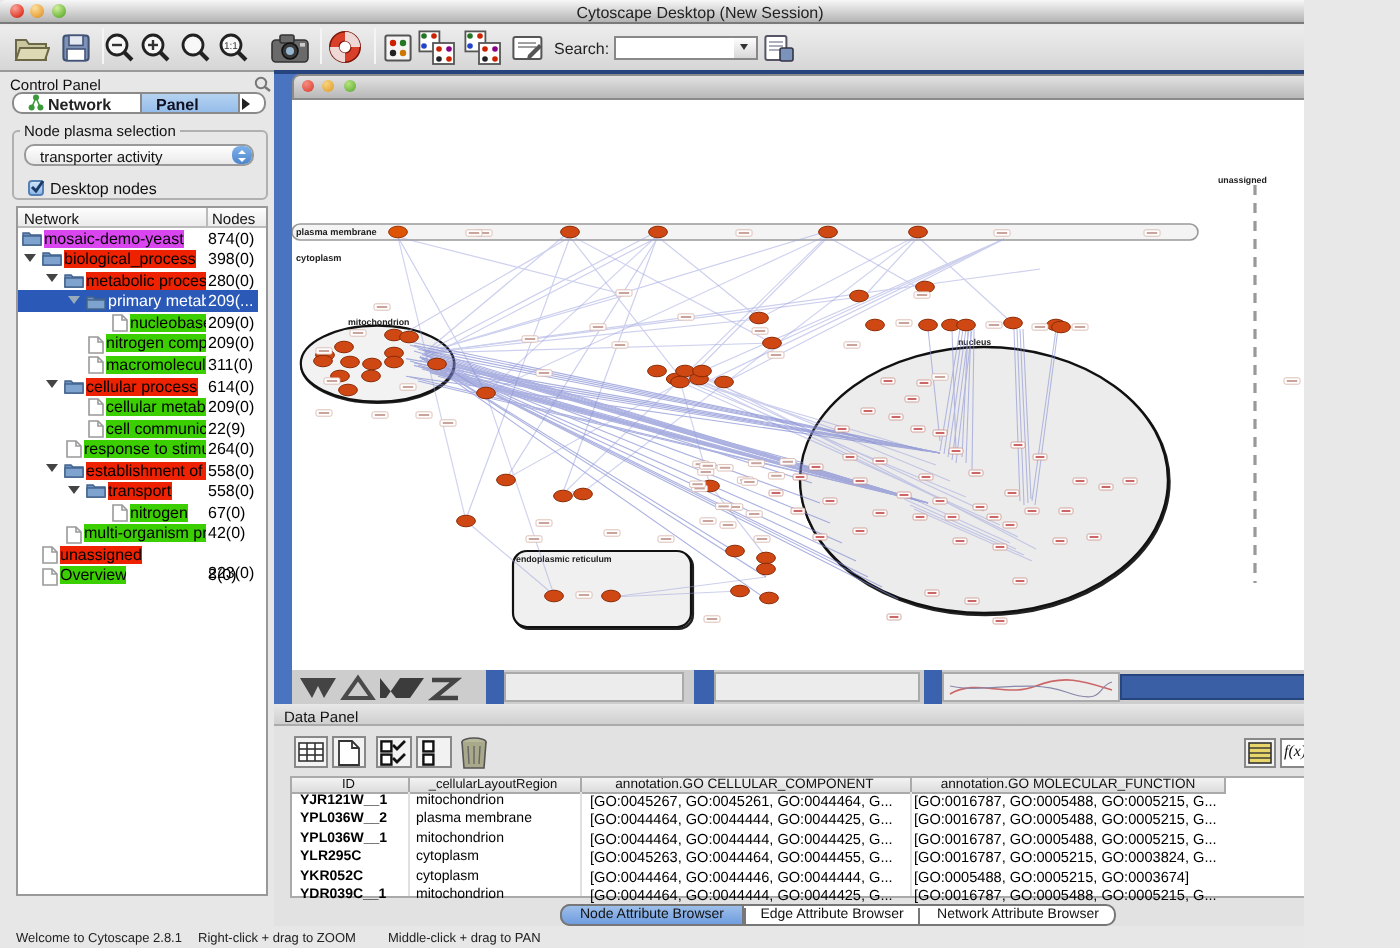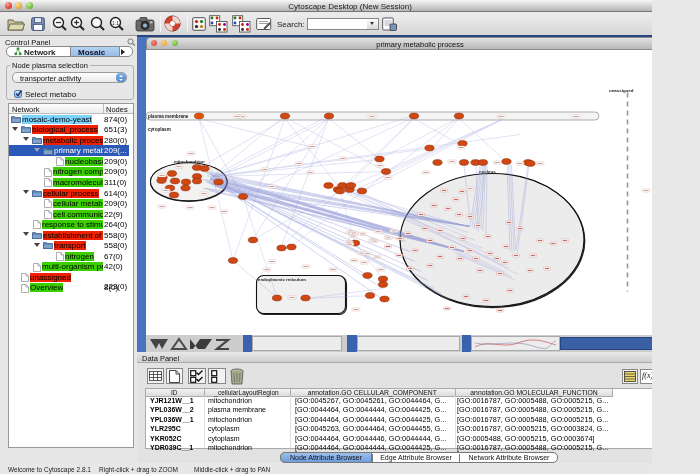--- a/index.html
+++ b/index.html
@@ -112,52 +112,52 @@
   <div style="position:absolute;left:6px;top:46px;width:127px;height:11px;background:#fff;border:1px solid #8a8a8a;border-radius:5px;overflow:hidden">
     <div style="position:absolute;left:63px;top:0;width:50px;height:11px;background:linear-gradient(#b5d2f1,#8fb9e8);border-left:1px solid #8a8a8a;border-right:1px solid #8a8a8a"></div>
   </div>
   <svg width="8" height="9" viewBox="0 0 8 9" style="position:absolute;left:14px;top:47px">
       <circle cx="4" cy="1.8" r="1.5" fill="#3a9a3a"></circle>
       <circle cx="1.8" cy="6.8" r="1.5" fill="#3a9a3a"></circle>
       <circle cx="6.2" cy="6.8" r="1.5" fill="#3a9a3a"></circle>
       <path d="M4 1.8 L1.8 6.8 M4 1.8 L6.2 6.8" stroke="#3a9a3a" stroke-width="0.7" fill="none"></path>
     </svg>
   <div style="position:absolute;left:24px;top:48px;font-size:8px;font-weight:bold;color:#222">Network</div>
-  <div style="position:absolute;left:78px;top:48px;font-size:8px;font-weight:bold;color:#112">Mosaic</div>
+  <div style="position:absolute;left:78px;top:48px;font-size:8px;font-weight:bold;color:#112">Panel</div>
   <div style="position:absolute;left:120.5px;top:48.7px;width:0;height:0;border-top:3.3px solid transparent;border-bottom:3.3px solid transparent;border-left:4.5px solid #222"></div>
   <div style="position:absolute;left:6px;top:65px;width:128px;height:35px;border:1px solid #b0b0b0;border-radius:3px"></div>
   <div style="position:absolute;left:10px;top:61px;font-size:7.5px;color:#111;background:#e7e7e7;padding:0 2px">Node plasma selection</div>
   <div style="position:absolute;left:12px;top:71.5px;width:115px;height:11.5px;background:linear-gradient(#fff,#e9e9e9);border:1px solid #9a9a9a;border-radius:5px"></div>
   <div style="position:absolute;left:20px;top:73.5px;font-size:7.5px;color:#111">transporter activity</div>
   <div style="position:absolute;left:116px;top:72.5px;width:10px;height:9.5px;background:linear-gradient(#7fb2ea,#4d86cc);border-radius:4px"></div>
   <div style="position:absolute;left:118.8px;top:74.5px;width:0;height:0;border-left:2.3px solid transparent;border-right:2.3px solid transparent;border-bottom:2.8px solid #fff"></div>
   <div style="position:absolute;left:118.8px;top:78.7px;width:0;height:0;border-left:2.3px solid transparent;border-right:2.3px solid transparent;border-top:2.8px solid #fff"></div>
   <div style="position:absolute;left:13.5px;top:90px;width:8px;height:8px;background:linear-gradient(#cfe3f7,#8fb9e8);border:1px solid #5580b5;border-radius:2px"></div>
   <svg width="9" height="9" viewBox="0 0 9 9" style="position:absolute;left:13.5px;top:88.5px">
       <path d="M2 4.5 L4 6.5 L7.5 1.5" fill="none" stroke="#1a3a6a" stroke-width="1.5"></path>
     </svg>
-  <div style="position:absolute;left:25px;top:90px;font-size:8px;color:#111">Select metabo</div>
+  <div style="position:absolute;left:25px;top:90px;font-size:8px;color:#111">Desktop nodes</div>
   <div style="position:absolute;left:8px;top:103px;width:126px;height:345px;background:#fff;border:1px solid #999"></div>
   <div style="position:absolute;left:9px;top:104px;width:124px;height:9.5px;background:linear-gradient(#fdfdfd,#ebebeb);border-bottom:1px solid #bbb"></div>
   <div style="position:absolute;left:103px;top:104px;width:1px;height:9.5px;background:#bbb"></div>
   <div style="position:absolute;left:12px;top:105px;font-size:7.5px;color:#111">Network</div>
   <div style="position:absolute;left:106px;top:105px;font-size:7.5px;color:#111">Nodes</div>
   <div style="position:absolute;left:11px;top:114.8px;line-height:0"><svg width="10" height="8" viewBox="0 0 10 8">
         <path d="M0.5 1.5 L3.5 1.5 L4.5 2.5 L9.5 2.5 L9.5 7.5 L0.5 7.5 Z" fill="#6f93c0" stroke="#41628c" stroke-width="0.7"></path>
         <rect x="0.5" y="3" width="9" height="4.5" fill="#7fa3cf" stroke="#41628c" stroke-width="0.7"></rect>
       </svg></div>
-    <div style="position:absolute;left:22px;top:114.6px;font-size:8px;line-height:9px;color:#000;background:#7dd3fc;white-space:nowrap;max-width:81px;overflow:hidden">mosaic-demo-yeast</div>
+    <div style="position:absolute;left:22px;top:114.6px;font-size:8px;line-height:9px;color:#000;background:#d946ef;white-space:nowrap;max-width:81px;overflow:hidden">mosaic-demo-yeast</div>
     <div style="position:absolute;left:104px;top:114.6px;font-size:8px;line-height:9px;color:#000">874(0)</div>
     <div style="position:absolute;left:12px;top:126.8px;width:0;height:0;border-left:3.2px solid transparent;border-right:3.2px solid transparent;border-top:4.5px solid #444"></div>
     <div style="position:absolute;left:21px;top:125.3px;line-height:0"><svg width="10" height="8" viewBox="0 0 10 8">
         <path d="M0.5 1.5 L3.5 1.5 L4.5 2.5 L9.5 2.5 L9.5 7.5 L0.5 7.5 Z" fill="#6f93c0" stroke="#41628c" stroke-width="0.7"></path>
         <rect x="0.5" y="3" width="9" height="4.5" fill="#7fa3cf" stroke="#41628c" stroke-width="0.7"></rect>
       </svg></div>
     <div style="position:absolute;left:32px;top:125.1px;font-size:8px;line-height:9px;color:#000;background:#ee2200;white-space:nowrap;max-width:71px;overflow:hidden">biological_process</div>
-    <div style="position:absolute;left:104px;top:125.1px;font-size:8px;line-height:9px;color:#000">651(3)</div>
+    <div style="position:absolute;left:104px;top:125.1px;font-size:8px;line-height:9px;color:#000">398(0)</div>
     <div style="position:absolute;left:23px;top:137.3px;width:0;height:0;border-left:3.2px solid transparent;border-right:3.2px solid transparent;border-top:4.5px solid #444"></div>
     <div style="position:absolute;left:32px;top:135.9px;line-height:0"><svg width="10" height="8" viewBox="0 0 10 8">
         <path d="M0.5 1.5 L3.5 1.5 L4.5 2.5 L9.5 2.5 L9.5 7.5 L0.5 7.5 Z" fill="#6f93c0" stroke="#41628c" stroke-width="0.7"></path>
         <rect x="0.5" y="3" width="9" height="4.5" fill="#7fa3cf" stroke="#41628c" stroke-width="0.7"></rect>
       </svg></div>
     <div style="position:absolute;left:43px;top:135.7px;font-size:8px;line-height:9px;color:#000;background:#ee2200;white-space:nowrap;max-width:60px;overflow:hidden">metabolic process</div>
     <div style="position:absolute;left:104px;top:135.7px;font-size:8px;line-height:9px;color:#000">280(0)</div>
     <div style="position:absolute;left:9px;top:145.2px;width:120px;height:10.6px;background:#2a59b8"></div>
     <div style="position:absolute;left:34px;top:147.8px;width:0;height:0;border-left:3.2px solid transparent;border-right:3.2px solid transparent;border-top:4.5px solid #9ab"></div>
     <div style="position:absolute;left:43px;top:146.5px;line-height:0"><svg width="10" height="8" viewBox="0 0 10 8">
@@ -246,21 +246,20 @@
         <path d="M5 0.5 L5 3 L7.5 3" fill="none" stroke="#999" stroke-width="0.8"></path>
       </svg></div>
     <div style="position:absolute;left:30px;top:283.4px;font-size:8px;line-height:9px;color:#000;background:#3ccf00;white-space:nowrap;max-width:73px;overflow:hidden">Overview</div>
     <div style="position:absolute;left:104px;top:283.4px;font-size:8px;line-height:9px;color:#000">8(0)</div>
   <div style="position:absolute;left:137px;top:35px;width:563px;height:317px;background:linear-gradient(90deg,#4a74c0,#3a62ae)"></div>
   <div style="position:absolute;left:137px;top:35px;width:563px;height:2px;background:#26457e"></div>
   <div style="position:absolute;left:146px;top:37px;width:548px;height:12.5px;background:linear-gradient(#e2e2e2,#b8b8b8);border:1px solid #8a8a8a;border-radius:4px 4px 0 0"></div>
   <div class="tl" style="left:150.6px;top:40px;background:radial-gradient(circle at 35% 30%,#f88b7e,#d33b2c)"></div>
   <div class="tl" style="left:161.1px;top:40px;background:radial-gradient(circle at 35% 30%,#f8d37e,#dd9922)"></div>
   <div class="tl" style="left:172.4px;top:40px;background:radial-gradient(circle at 35% 30%,#b6e37e,#55a72c)"></div>
-  <div style="position:absolute;left:146px;top:40px;width:548px;text-align:center;font-size:7.5px;color:#111">primary metabolic process</div>
   <div style="position:absolute;left:146px;top:49.5px;width:548px;height:285.5px;background:#fff"></div>
   <svg width="548" height="285.5" viewBox="146 49.5 548 285.5" style="position:absolute;left:146px;top:49.5px">
       <rect x="146" y="111.5" width="453" height="8" rx="4" fill="#f4f4f4" stroke="#999" stroke-width="0.8"></rect>
       <text x="148" y="117" font-size="4.6" font-weight="bold" fill="#222">plasma membrane</text>
       <text x="148" y="130" font-size="4.6" font-weight="bold" fill="#222">cytoplasm</text>
       <ellipse cx="188.9" cy="181.9" rx="38.3" ry="19" fill="none" stroke="#222" stroke-width="1.2"></ellipse>
       <ellipse cx="188.7" cy="181.3" rx="38.3" ry="19" fill="#f2f2f2" stroke="#111" stroke-width="1.1"></ellipse>
       <text x="174" y="162" font-size="4.4" font-weight="bold" fill="#222">mitochondrion</text>
       <ellipse cx="492.6" cy="240.4" rx="92" ry="66.5" fill="none" stroke="#222" stroke-width="1.5"></ellipse>
       <ellipse cx="492" cy="239.5" rx="92" ry="66.5" fill="#ececec" stroke="#111" stroke-width="1.2"></ellipse>

